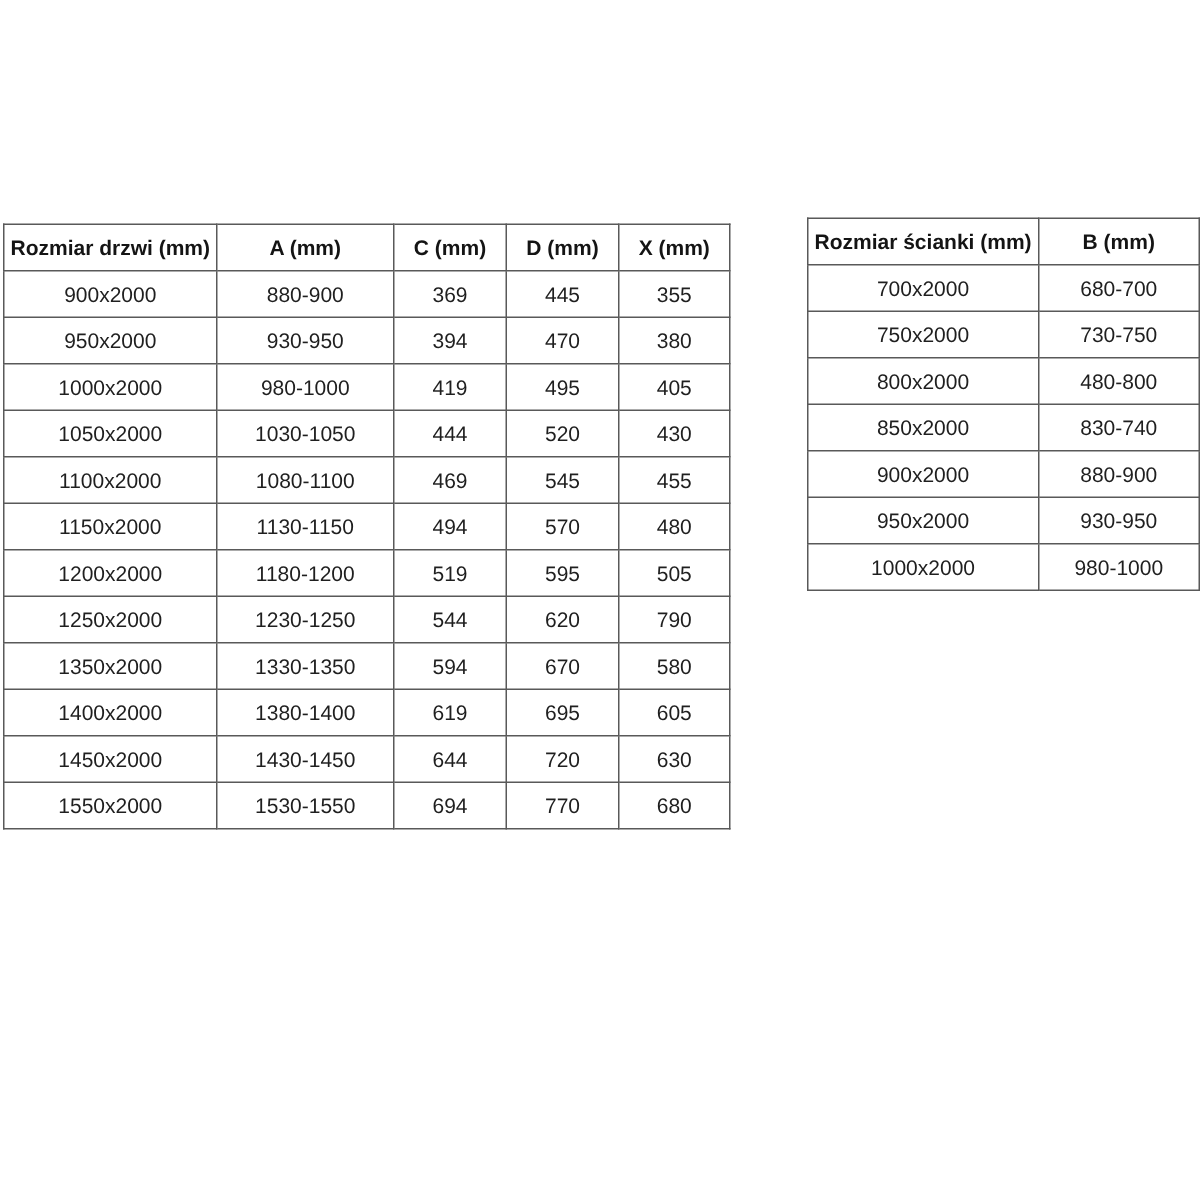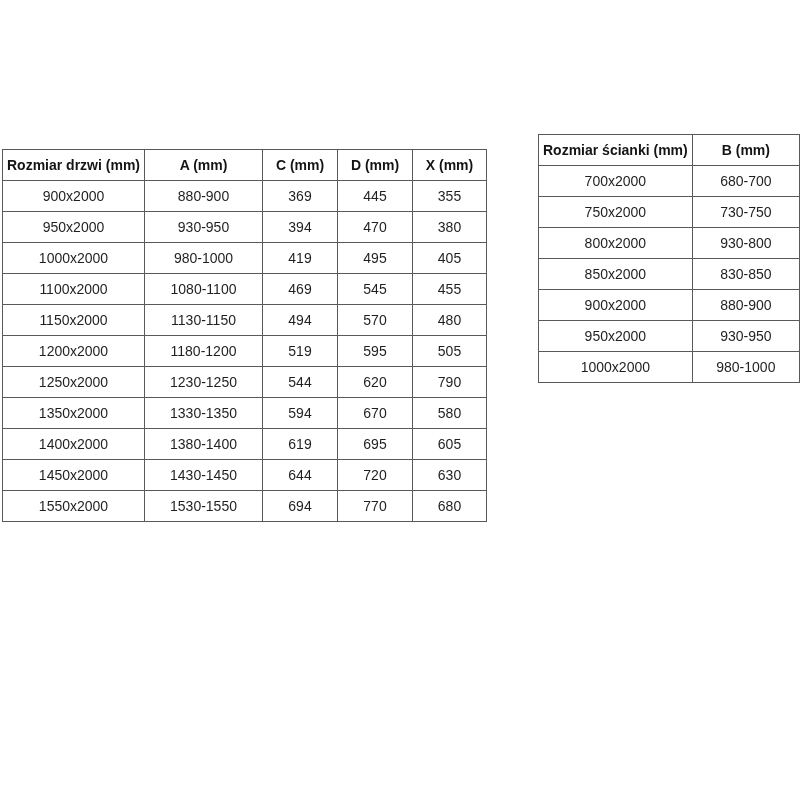--- a/index.html
+++ b/index.html
@@ -15,21 +15,21 @@
     font-family: "Liberation Sans", sans-serif;
     overflow: hidden;
   }
   .spec-table {
     position: absolute;
     border-collapse: collapse;
     table-layout: fixed;
     background: #ffffff;
   }
   #doors-table { left: 2px;   top: 149px; }
-  #walls-table { left: 538px; top: 134px; }
+  #walls-table { left: 538px; top: 145px; }
 
   .spec-table th,
   .spec-table td {
     border: 1px solid #595959;
     text-align: center;
     vertical-align: middle;
     height: 30px;
     padding: 0 4px;
     font-size: 14px;
     color: #1f1f1f;
@@ -90,20 +90,27 @@
           <td>380</td>
         </tr>
         <tr>
           <td>1000x2000</td>
           <td>980-1000</td>
           <td>419</td>
           <td>495</td>
           <td>405</td>
         </tr>
         <tr>
+          <td>1050x2000</td>
+          <td>1030-1050</td>
+          <td>444</td>
+          <td>520</td>
+          <td>430</td>
+        </tr>
+        <tr>
           <td>1100x2000</td>
           <td>1080-1100</td>
           <td>469</td>
           <td>545</td>
           <td>455</td>
         </tr>
         <tr>
           <td>1150x2000</td>
           <td>1130-1150</td>
           <td>494</td>
@@ -170,25 +177,25 @@
         <tr>
           <td>700x2000</td>
           <td>680-700</td>
         </tr>
         <tr>
           <td>750x2000</td>
           <td>730-750</td>
         </tr>
         <tr>
           <td>800x2000</td>
-          <td>930-800</td>
+          <td>480-800</td>
         </tr>
         <tr>
           <td>850x2000</td>
-          <td>830-850</td>
+          <td>830-740</td>
         </tr>
         <tr>
           <td>900x2000</td>
           <td>880-900</td>
         </tr>
         <tr>
           <td>950x2000</td>
           <td>930-950</td>
         </tr>
         <tr>

